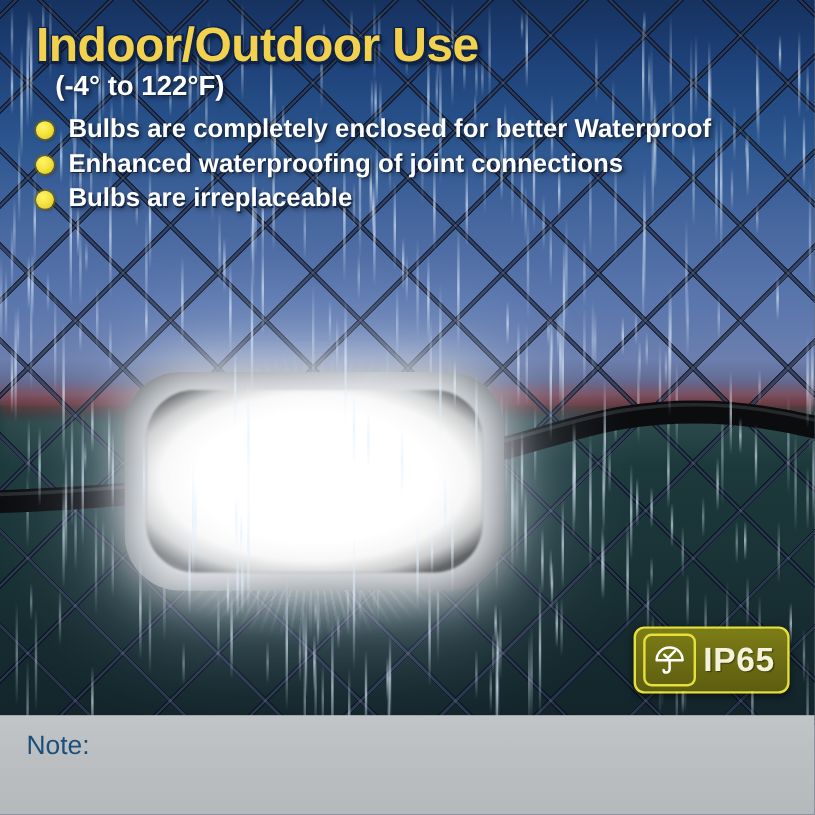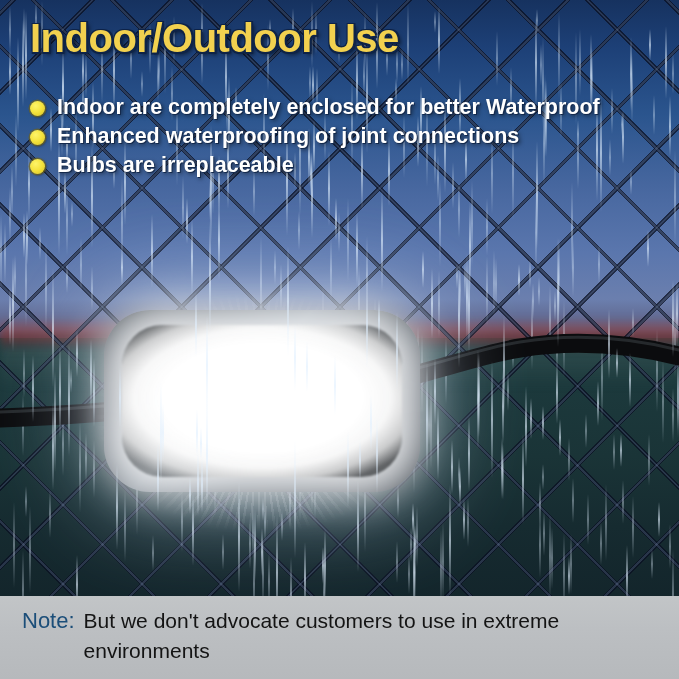--- a/index.html
+++ b/index.html
@@ -598,37 +598,47 @@
       <i style="left:306px;top:341px;height:51px"></i>
       <i style="left:647px;top:230px;height:37px"></i>
       <i style="left:64px;top:171px;height:43px"></i>
       <i style="left:269px;top:19px;height:34px"></i>
       <i style="left:160px;top:382px;height:102px"></i>
       <i style="left:195px;top:292px;height:66px"></i>
       <i style="left:658px;top:502px;height:35px"></i>
     </div>
 
   <div class="title">Indoor/Outdoor Use</div>
+  <div class="subtitle">(-4° to 122°F)</div>
 
   <div class="bullets">
     <div class="bullet-row">
       <span class="dot"></span>
-      <span class="btext">Indoor are completely enclosed for better Waterproof</span>
+      <span class="btext">Bulbs are completely enclosed for better Waterproof</span>
     </div>
     <div class="bullet-row">
       <span class="dot"></span>
       <span class="btext">Enhanced waterproofing of joint connections</span>
     </div>
     <div class="bullet-row">
       <span class="dot"></span>
       <span class="btext">Bulbs are irreplaceable</span>
     </div>
   </div>
 
+  <div class="ip-badge">
+    <div class="ip-iconbox">
+      <svg width="28" height="28" viewBox="0 0 28 28" fill="none">
+        <path d="M3.2 14.2 C3.2 7.9 8.0 3.6 14 3.6 C20 3.6 24.8 7.9 24.8 14.2 Z" stroke="#FFFFFF" stroke-width="2.1" fill="none" stroke-linejoin="round"></path>
+        <path d="M14 14.2 L14 21.6 C14 23.4 12.7 24.5 11.3 24.5 C10.0 24.5 9.0 23.5 9.0 22.3" stroke="#FFFFFF" stroke-width="2.1" fill="none" stroke-linecap="round"></path>
+        <path d="M9.6 9.6 L12.6 12.4 L18.4 6.6" stroke="#FFFFFF" stroke-width="2.1" fill="none" stroke-linecap="round" stroke-linejoin="round"></path>
+      </svg>
+    </div>
+    <span class="ip-text">IP65</span>
+  </div>
 
   <div class="note">
     <div class="note-inner">
       <span class="note-label">Note:</span>
-      <span class="note-body">But we don't advocate customers to use in extreme environments</span>
     </div>
   </div>
 
 </div>
 
 </body></html>

